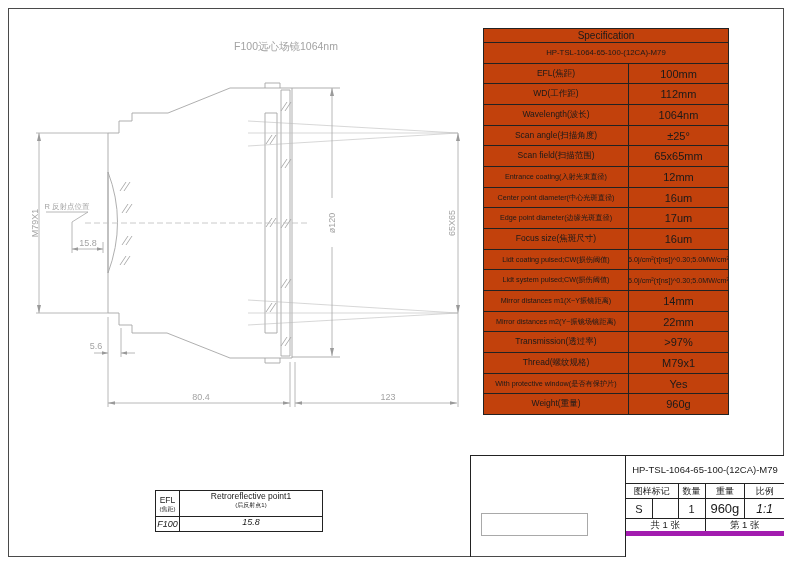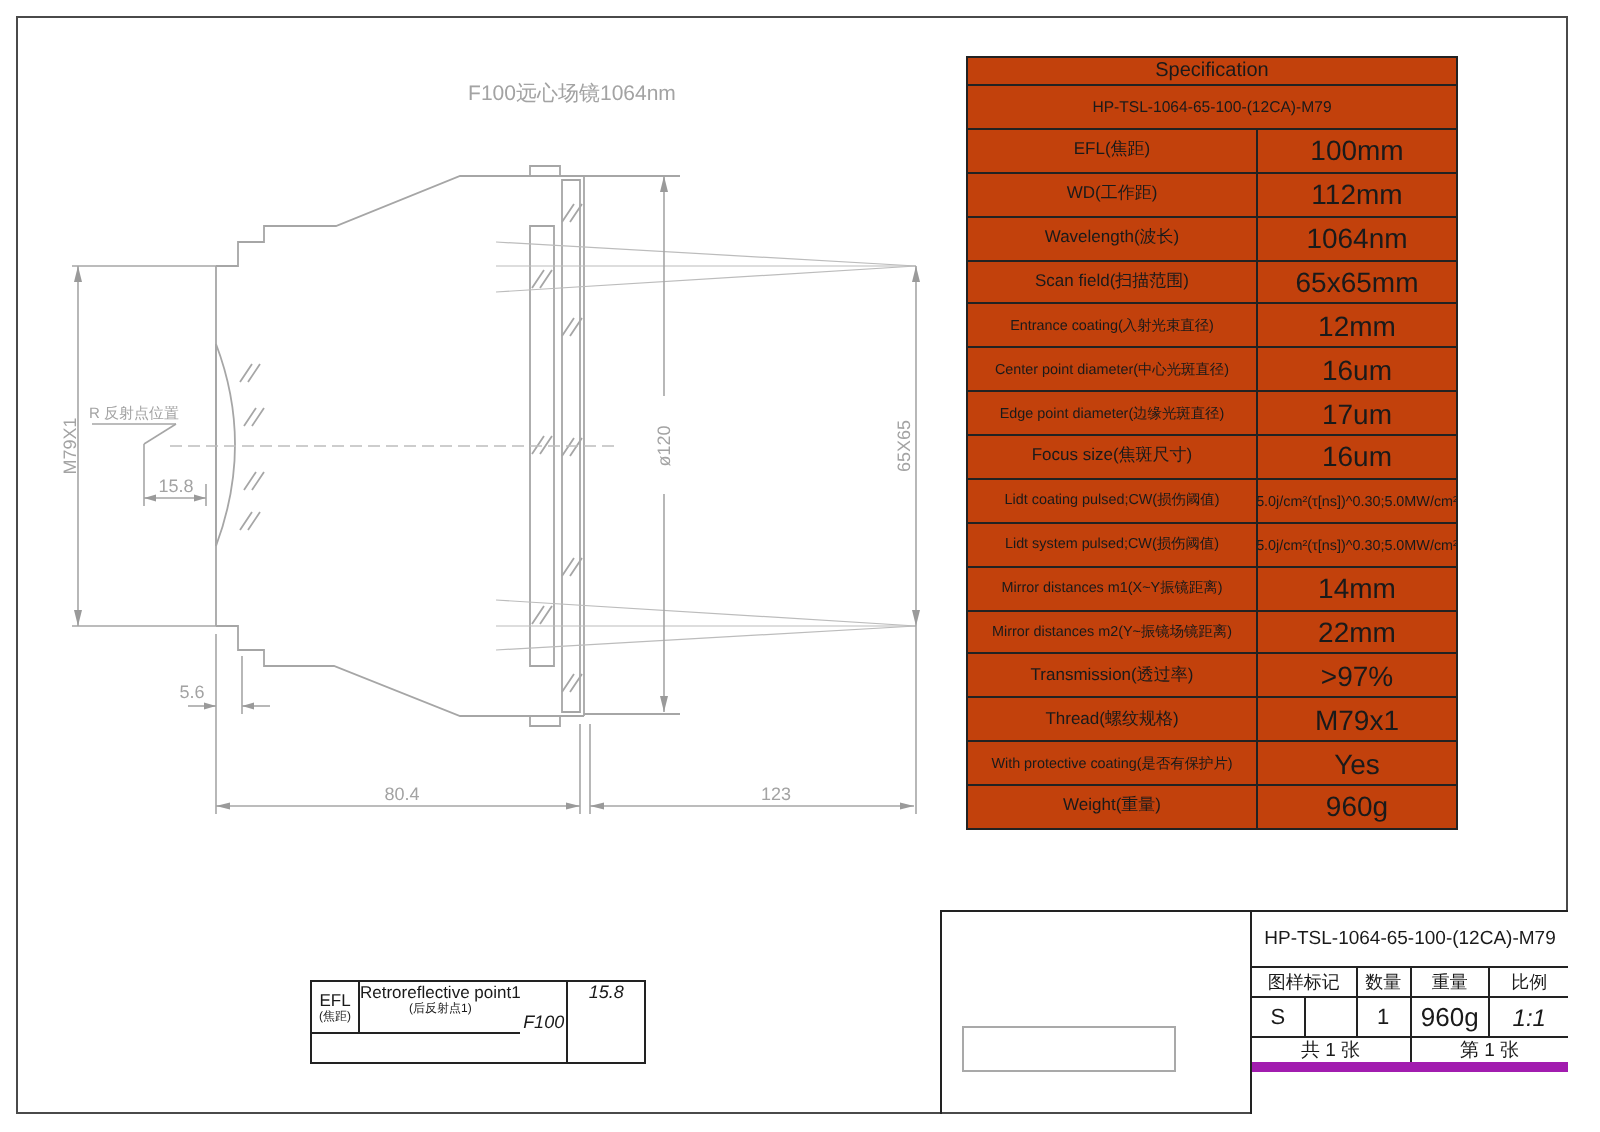--- a/index.html
+++ b/index.html
@@ -17,27 +17,27 @@
   .spec { position:absolute; left:483px; top:28px; width:246px; height:387px;
           border:1px solid #222; display:flex; flex-direction:column; background:#c2410c; }
   .spec-title { height:14px; border-bottom:1px solid #222; display:flex;
                 align-items:center; justify-content:center; font-size:10px; }
   .spec-row { flex:1; display:flex; border-bottom:1px solid #222; }
   .spec-row:last-child { border-bottom:none; }
   .spec-row .lbl { width:145px; border-right:1px solid #222; display:flex;
                    align-items:center; justify-content:center; font-size:8.5px;
                    white-space:nowrap; overflow:hidden; }
   .spec-row .val { flex:1; display:flex; align-items:center; justify-content:center;
-                   font-size:14px; white-space:nowrap; overflow:hidden; }
+                   font-size:11px; white-space:nowrap; overflow:hidden; }
   .spec-row .sm  { font-size:7.2px; }
   .spec-row .md  { font-size:7.8px; }
 
   
   .efl { position:absolute; left:155px; top:490px; width:168px; height:42px;
-         border:1px solid #222; display:flex; flex-direction:row; background:#fff; }
+         border:1px solid #222; display:flex; flex-direction:column; background:#fff; }
   .efl-head { height:26px; border-bottom:1px solid #222; display:flex; }
   .efl-body { flex:1; display:flex;font-style:italic; }
   .efl .c1 { width:24px; border-right:1px solid #222; display:flex; flex-direction:column;
              align-items:center; justify-content:center; }
   .efl .c2 { flex:1; display:flex; flex-direction:column; align-items:center; }
   .efl .l1 { font-size:8.5px; line-height:10px; }
   .efl .l2 { font-size:6px; line-height:8px; }
   .efl .dv { font-size:9px; }
 
   
@@ -177,20 +177,24 @@
     </div>
     <div class="spec-row">
       <div class="lbl">WD(工作距)</div>
       <div class="val">112mm</div>
     </div>
     <div class="spec-row">
       <div class="lbl">Wavelength(波长)</div>
       <div class="val">1064nm</div>
     </div>
     <div class="spec-row">
+      <div class="lbl">Scan angle(扫描角度)</div>
+      <div class="val">±25°</div>
+    </div>
+    <div class="spec-row">
       <div class="lbl">Scan field(扫描范围)</div>
       <div class="val">65x65mm</div>
     </div>
     <div class="spec-row">
       <div class="lbl sm">Entrance coating(入射光束直径)</div>
       <div class="val">12mm</div>
     </div>
     <div class="spec-row">
       <div class="lbl sm">Center point diameter(中心光斑直径)</div>
       <div class="val">16um</div>
@@ -221,21 +225,21 @@
     </div>
     <div class="spec-row">
       <div class="lbl">Transmission(透过率)</div>
       <div class="val">&gt;97%</div>
     </div>
     <div class="spec-row">
       <div class="lbl">Thread(螺纹规格)</div>
       <div class="val">M79x1</div>
     </div>
     <div class="spec-row">
-      <div class="lbl sm">With protective coating(是否有保护片)</div>
+      <div class="lbl sm">With protective window(是否有保护片)</div>
       <div class="val">Yes</div>
     </div>
     <div class="spec-row">
       <div class="lbl">Weight(重量)</div>
       <div class="val">960g</div>
     </div>
   </div>
 
   <div class="efl">
     <div class="efl-head">

